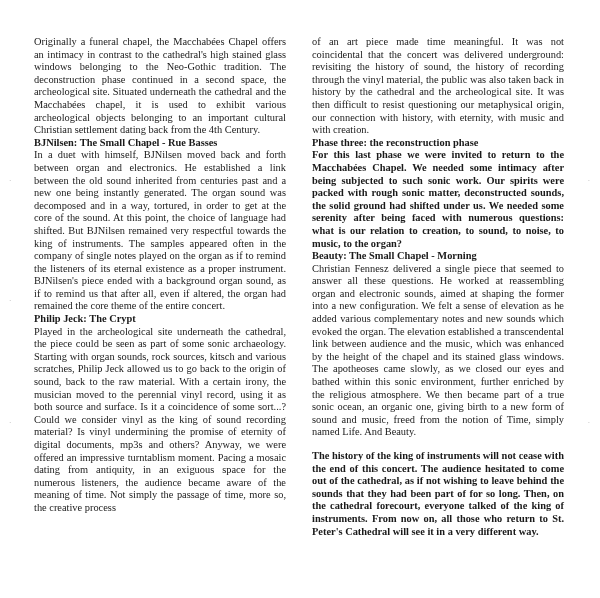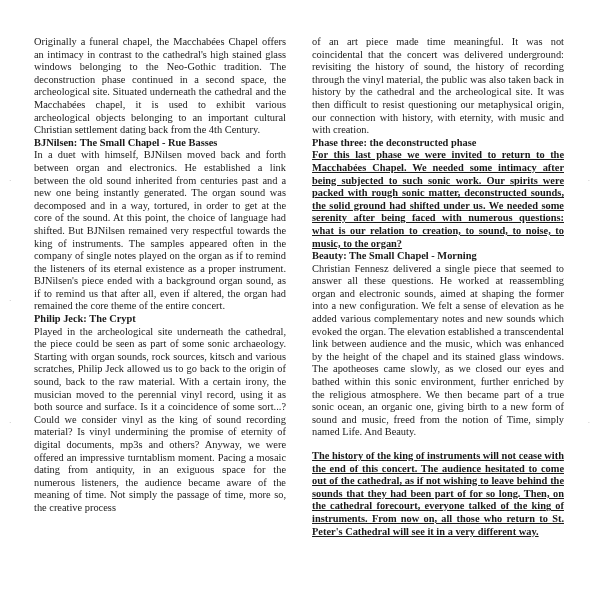--- a/index.html
+++ b/index.html
@@ -37,21 +37,20 @@
     line-height: 12.6px;
     text-align: justify;
     text-justify: inter-word;
     hyphens: none;
   }
   p.gap {
     margin-top: 11px;
   }
   p.bold {
     font-weight: bold;
-    text-decoration: underline;
   }
   .heading {
     font-weight: bold;
     font-size: 10.4px;
     line-height: 12.6px;
     margin: 0;
   }
   .heading-block {
   }
   .mark {
@@ -86,21 +85,21 @@
       <p class="heading heading-block">BJNilsen: The Small Chapel - Rue Basses</p>
       <p>In a duet with himself, BJNilsen moved back and forth between organ and electronics. He established a link between the old sound inherited from centuries past and a new one being instantly generated. The organ sound was decomposed and in a way, tortured, in order to get at the core of the sound. At this point, the choice of language had shifted. But BJNilsen remained very respectful towards the king of instruments. The samples appeared often in the company of single notes played on the organ as if to remind the listeners of its eternal existence as a proper instrument. BJNilsen's piece ended with a background organ sound, as if to remind us that after all, even if altered, the organ had remained the core theme of the entire concert.</p>
 
       <p class="heading heading-block">Philip Jeck: The Crypt</p>
       <p>Played in the archeological site underneath the cathedral, the piece could be seen as part of some sonic archaeology. Starting with organ sounds, rock sources, kitsch and various scratches, Philip Jeck allowed us to go back to the origin of sound, back to the raw material. With a certain irony, the musician moved to the perennial vinyl record, using it as both source and surface. Is it a coincidence of some sort...? Could we consider vinyl as the king of sound recording material? Is vinyl undermining the promise of eternity of digital documents, mp3s and others? Anyway, we were offered an impressive turntablism moment. Pacing a mosaic dating from antiquity, in an exiguous space for the numerous listeners, the audience became aware of the meaning of time. Not simply the passage of time, more so, the creative process</p>
     </div>
 
     <div class="col">
       <p>of an art piece made time meaningful. It was not coincidental that the concert was delivered underground: revisiting the history of sound, the history of recording through the vinyl material, the public was also taken back in history by the cathedral and the archeological site. It was then difficult to resist questioning our metaphysical origin, our connection with history, with eternity, with music and with creation.</p>
 
-      <p class="heading heading-block">Phase three: the deconstructed phase</p>
+      <p class="heading heading-block">Phase three: the reconstruction phase</p>
       <p class="bold">For this last phase we were invited to return to the Macchabées Chapel. We needed some intimacy after being subjected to such sonic work. Our spirits were packed with rough sonic matter, deconstructed sounds, the solid ground had shifted under us. We needed some serenity after being faced with numerous questions: what is our relation to creation, to sound, to noise, to music, to the organ?</p>
 
       <p class="heading heading-block">Beauty: The Small Chapel - Morning</p>
       <p>Christian Fennesz delivered a single piece that seemed to answer all these questions. He worked at reassembling organ and electronic sounds, aimed at shaping the former into a new configuration. We felt a sense of elevation as he added various complementary notes and new sounds which evoked the organ. The elevation established a transcendental link between audience and the music, which was enhanced by the height of the chapel and its stained glass windows. The apotheoses came slowly, as we closed our eyes and bathed within this sonic environment, further enriched by the religious atmosphere. We then became part of a true sonic ocean, an organic one, giving birth to a new form of sound and music, freed from the notion of Time, simply named Life. And Beauty.</p>
 
       <p class="bold gap">The history of the king of instruments will not cease with the end of this concert. The audience hesitated to come out of the cathedral, as if not wishing to leave behind the sounds that they had been part of for so long. Then, on the cathedral forecourt, everyone talked of the king of instruments. From now on, all those who return to St. Peter's Cathedral will see it in a very different way.</p>
     </div>
 
   </div>
 </div>

